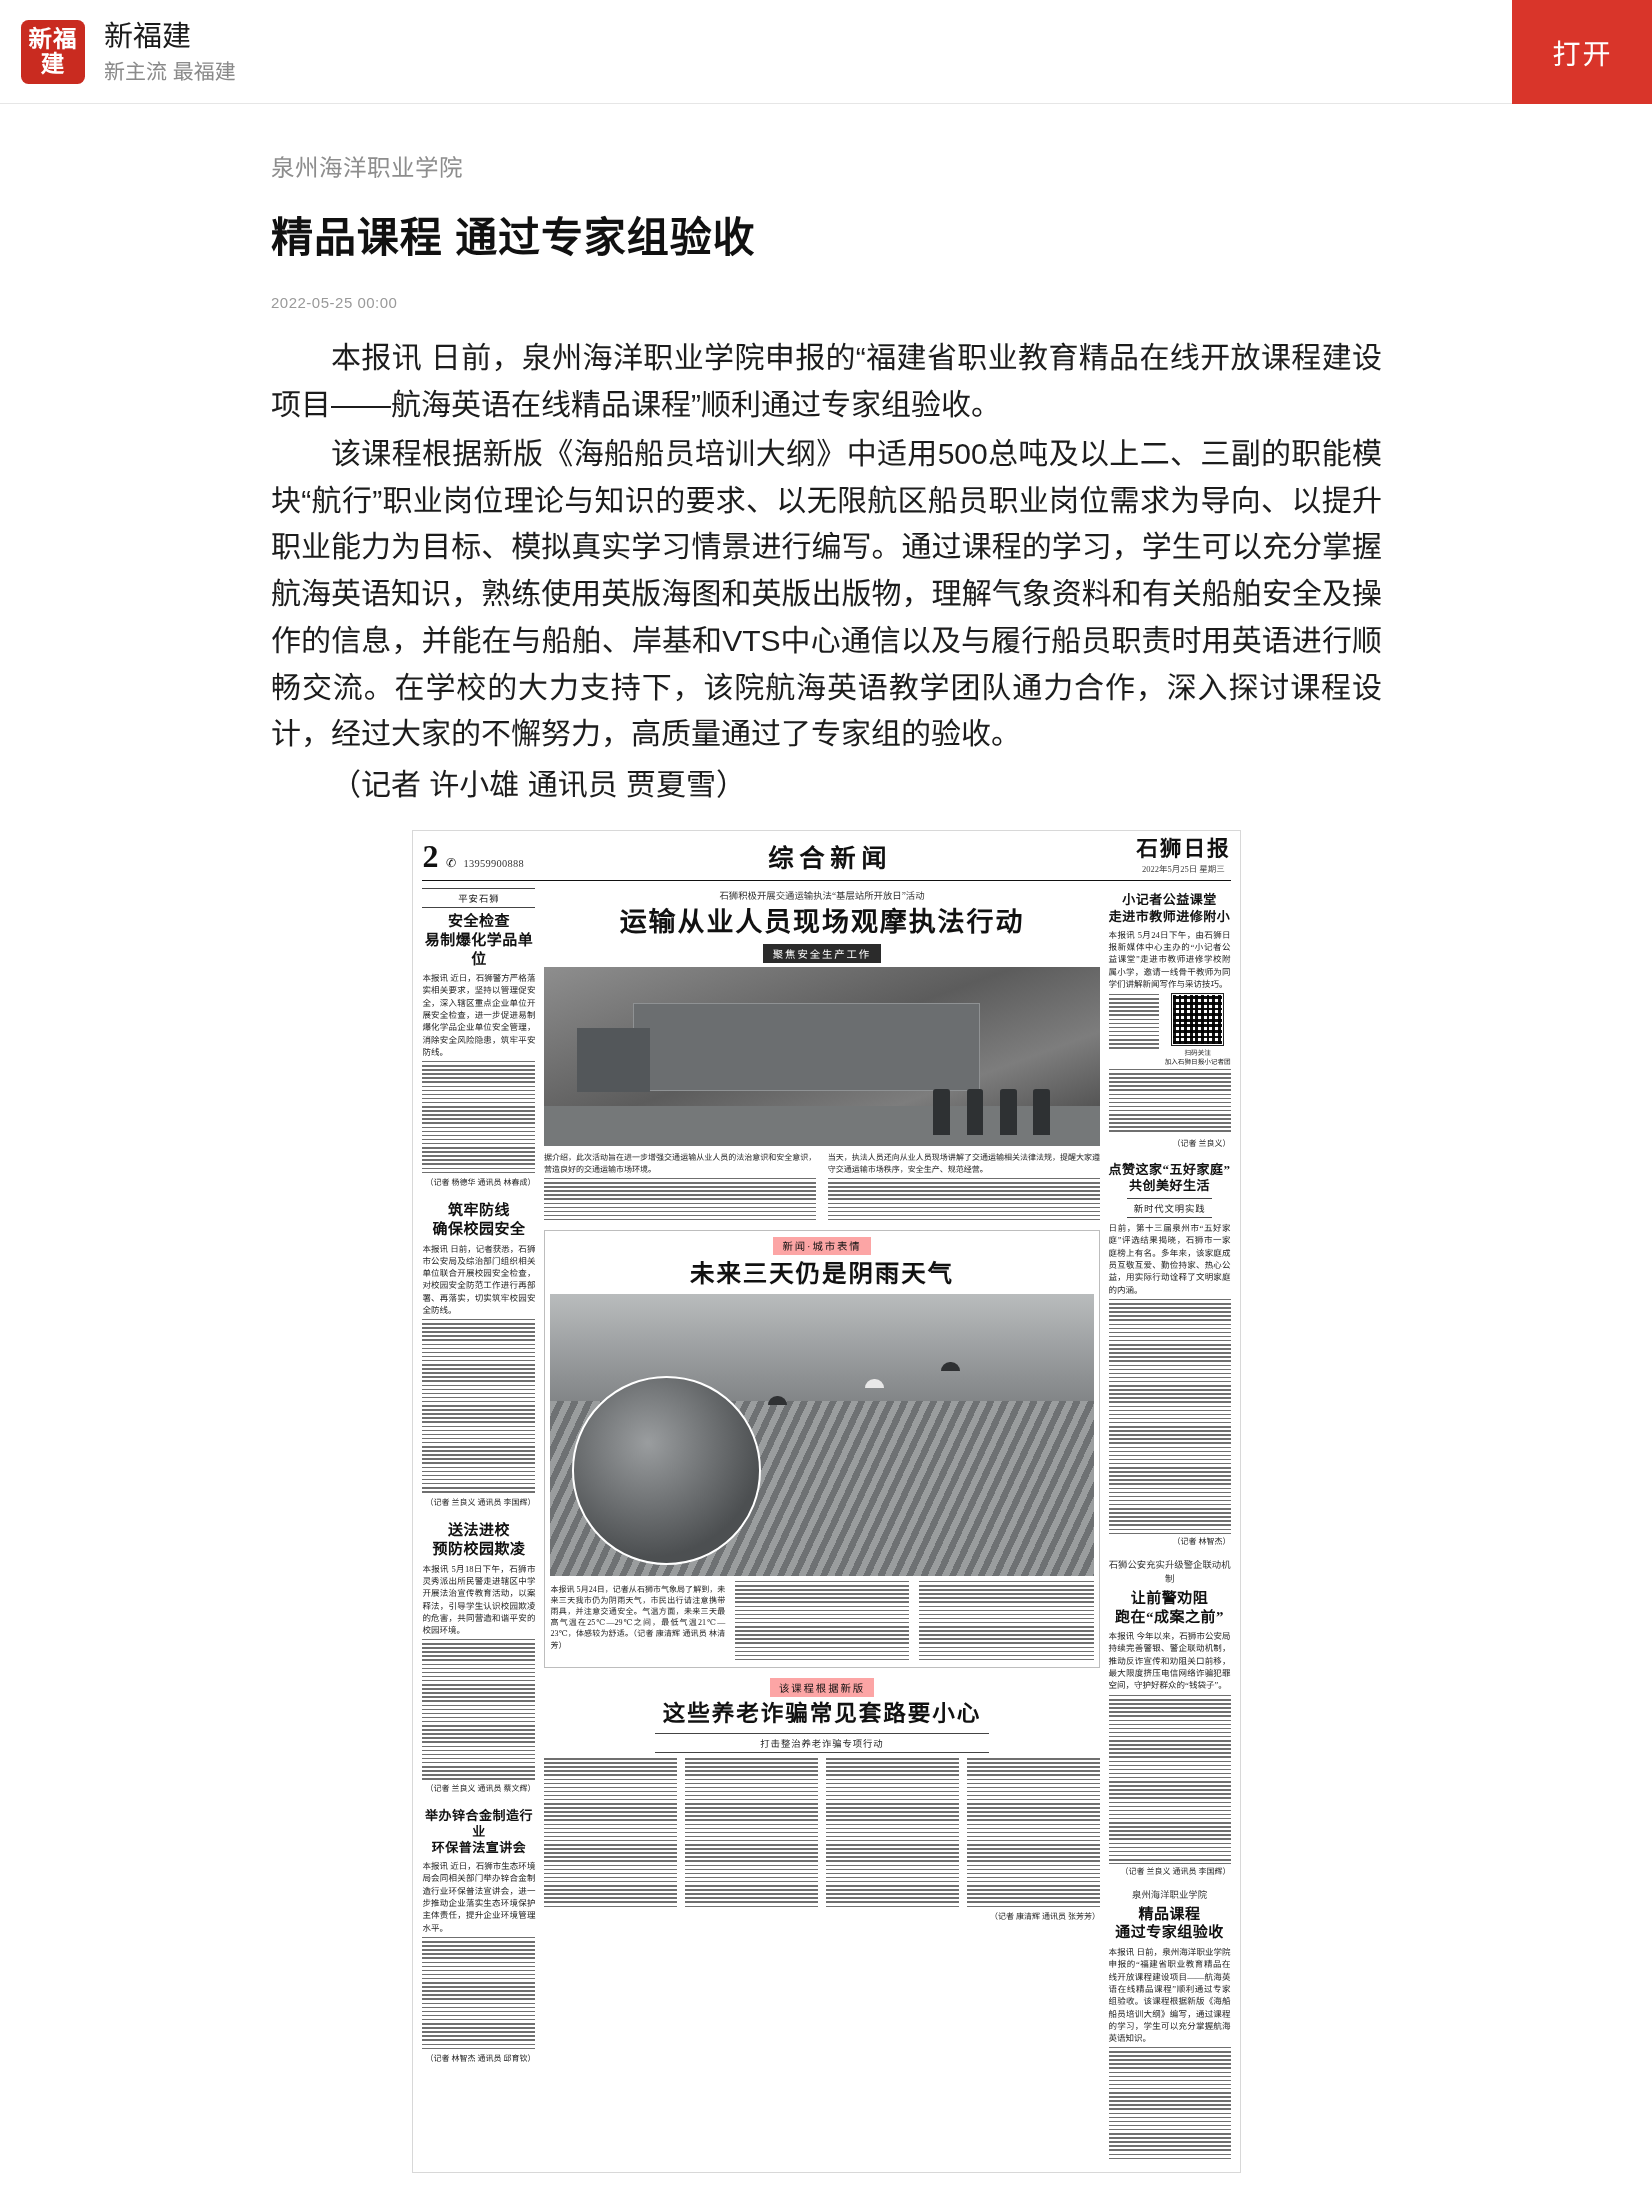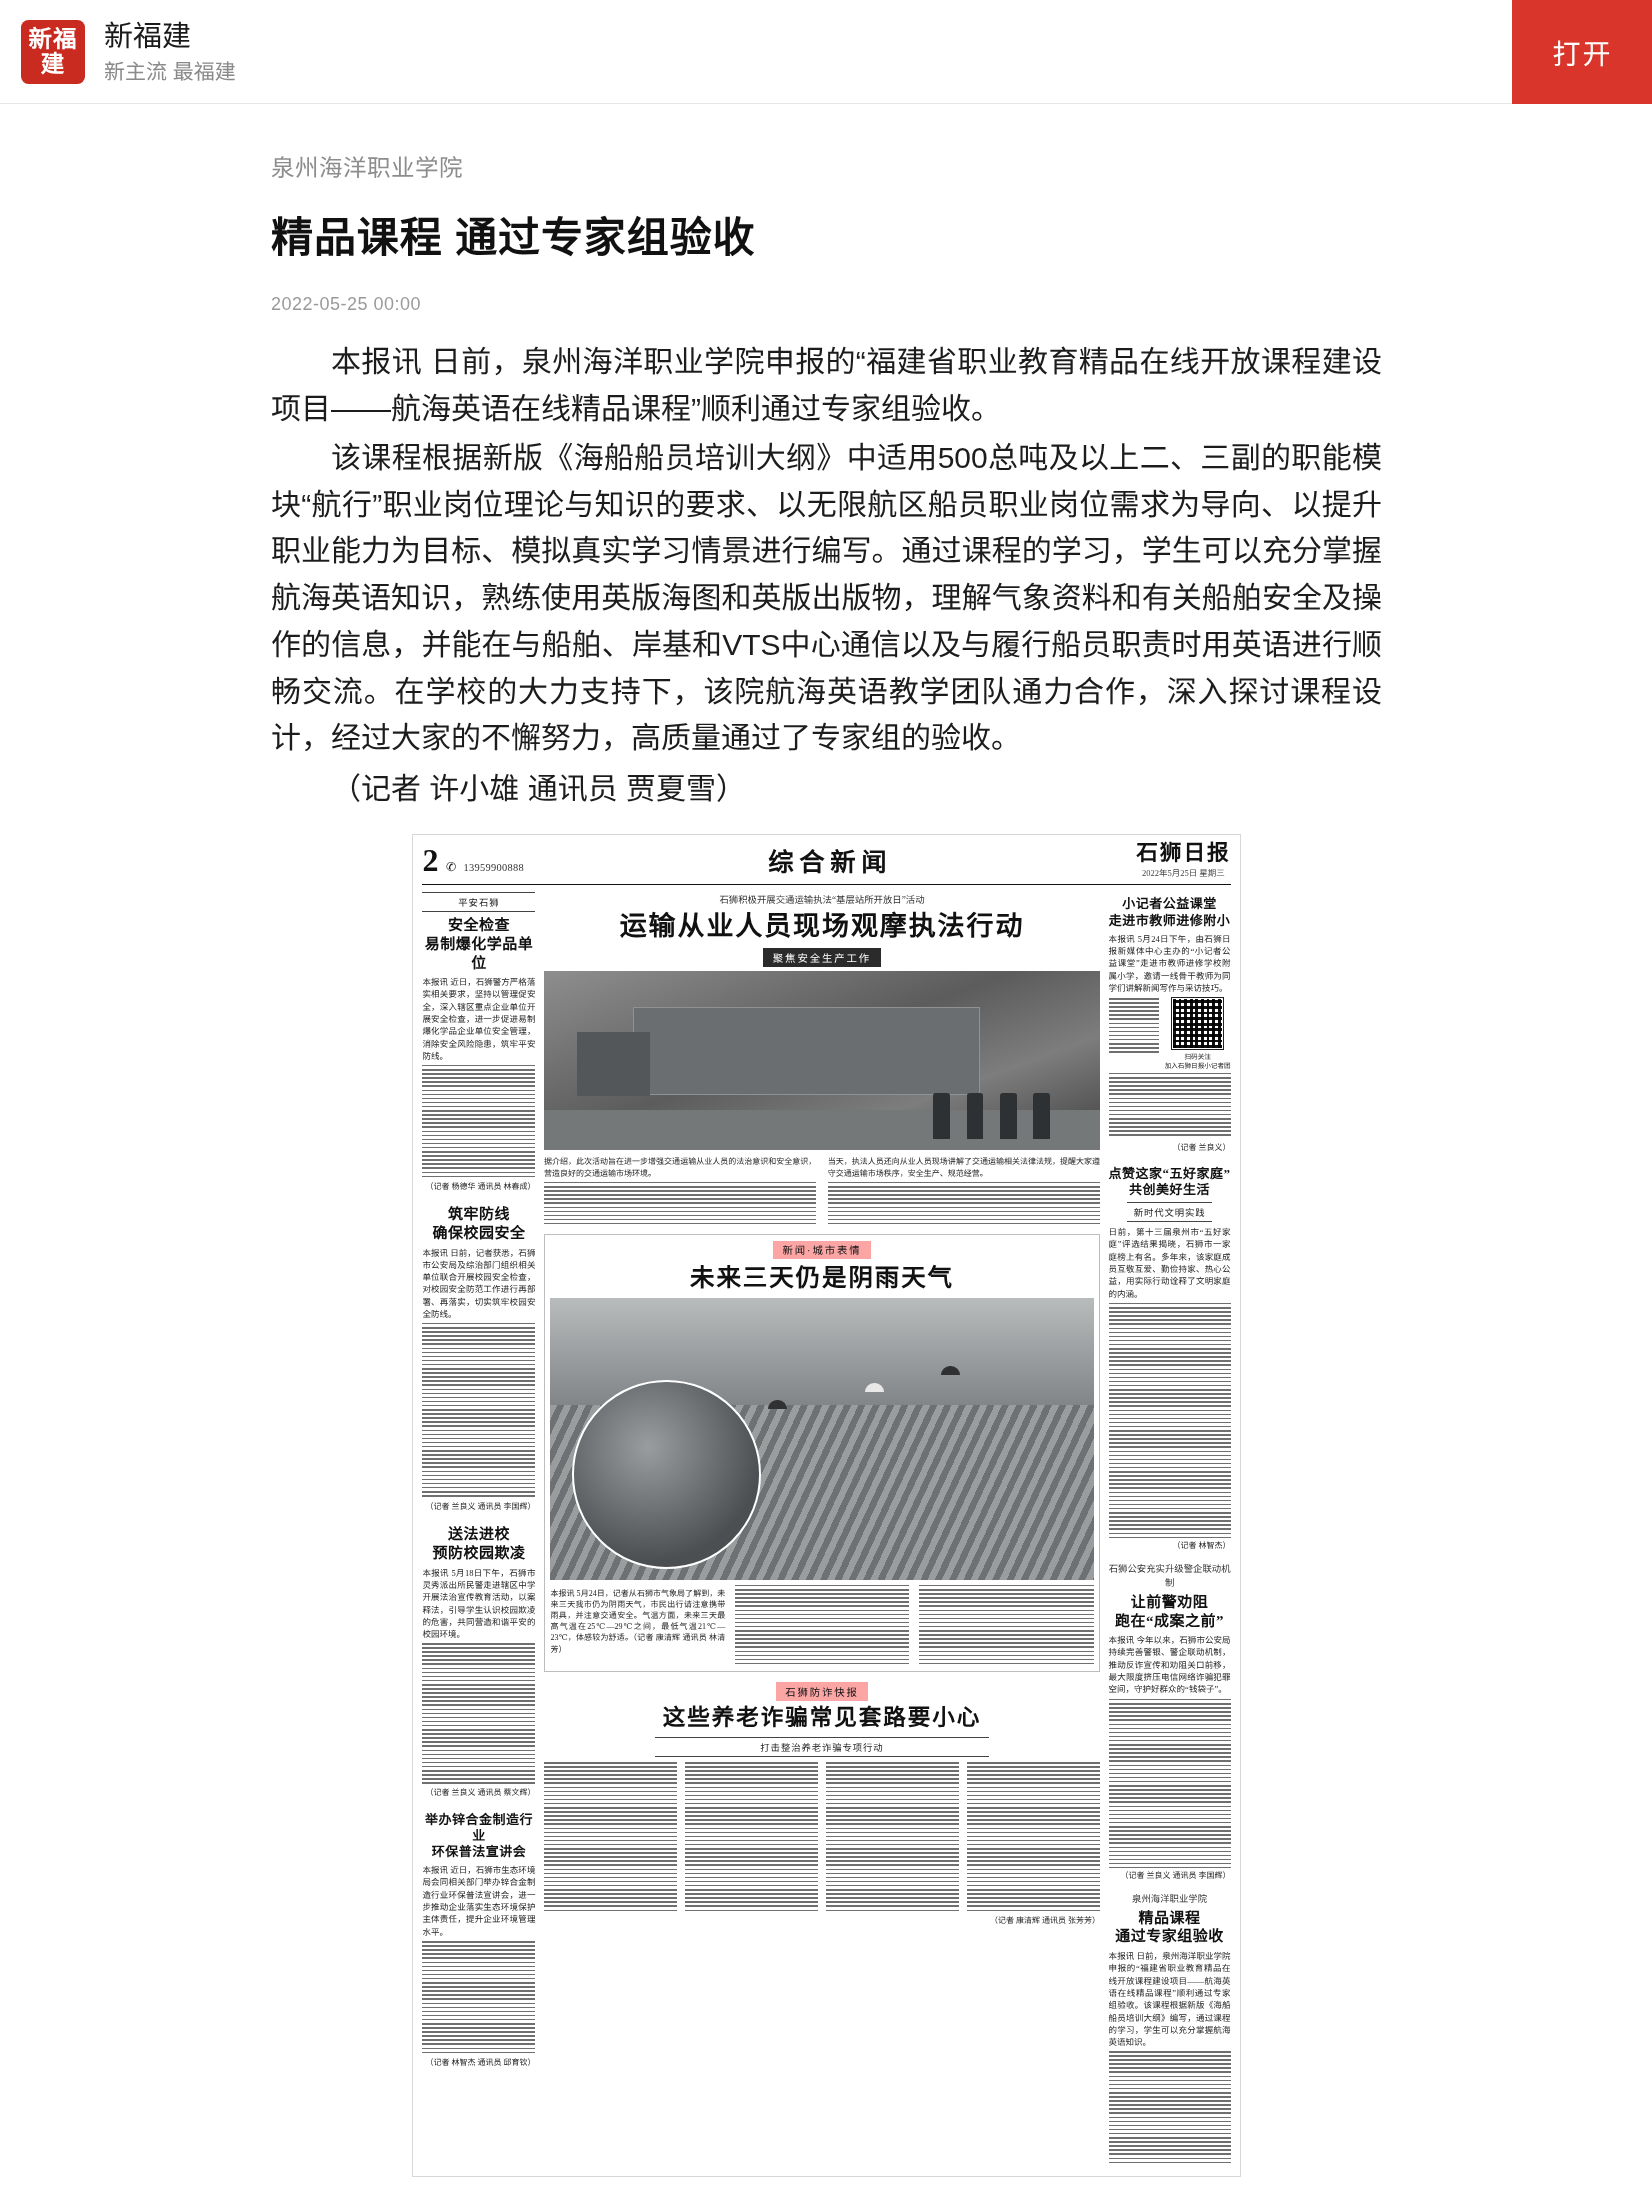--- a/index.html
+++ b/index.html
@@ -97,21 +97,21 @@
   .headline {
     margin-top: 28px;
     font-size: 42px;
     font-weight: bold;
     color: #111;
     letter-spacing: 0.9px;
     line-height: 1.3;
   }
   .date {
     margin-top: 24.5px;
-    font-size: 18px;
+    font-size: 15px;
     color: #9a9a9a;
     letter-spacing: 0.5px;
   }
   .body {
     margin-top: 24.5px;
     font-size: 30px;
     line-height: 1.56;
     color: #1c1c1c;
     text-align: justify;
   }
@@ -459,21 +459,21 @@
               <div style="flex:1;">
                 <div class="faketext" style="height:81px;"></div>
               </div>
               <div style="flex:1;">
                 <div class="faketext" style="height:81px;"></div>
               </div>
             </div>
           </div>
 
           <div>
-            <div class="ribbon light">石狮防诈快报</div>
+            <div class="ribbon light">该课程根据新版</div>
             <div class="bigheadline" style="font-size:22.6px;">这些养老诈骗常见套路要小心</div>
             <div class="boxhead" style="width:60%;margin:0 auto 4.7px auto;">打击整治养老诈骗专项行动</div>
             <div style="display:flex;gap:8.5px;">
               <div class="faketext" style="flex:1;height:151px;"></div>
               <div class="faketext" style="flex:1;height:151px;"></div>
               <div class="faketext" style="flex:1;height:151px;"></div>
               <div class="faketext" style="flex:1;height:151px;"></div>
             </div>
             <div class="cap" style="text-align:right;">（记者 康清辉 通讯员 张芳芳）</div>
           </div>

